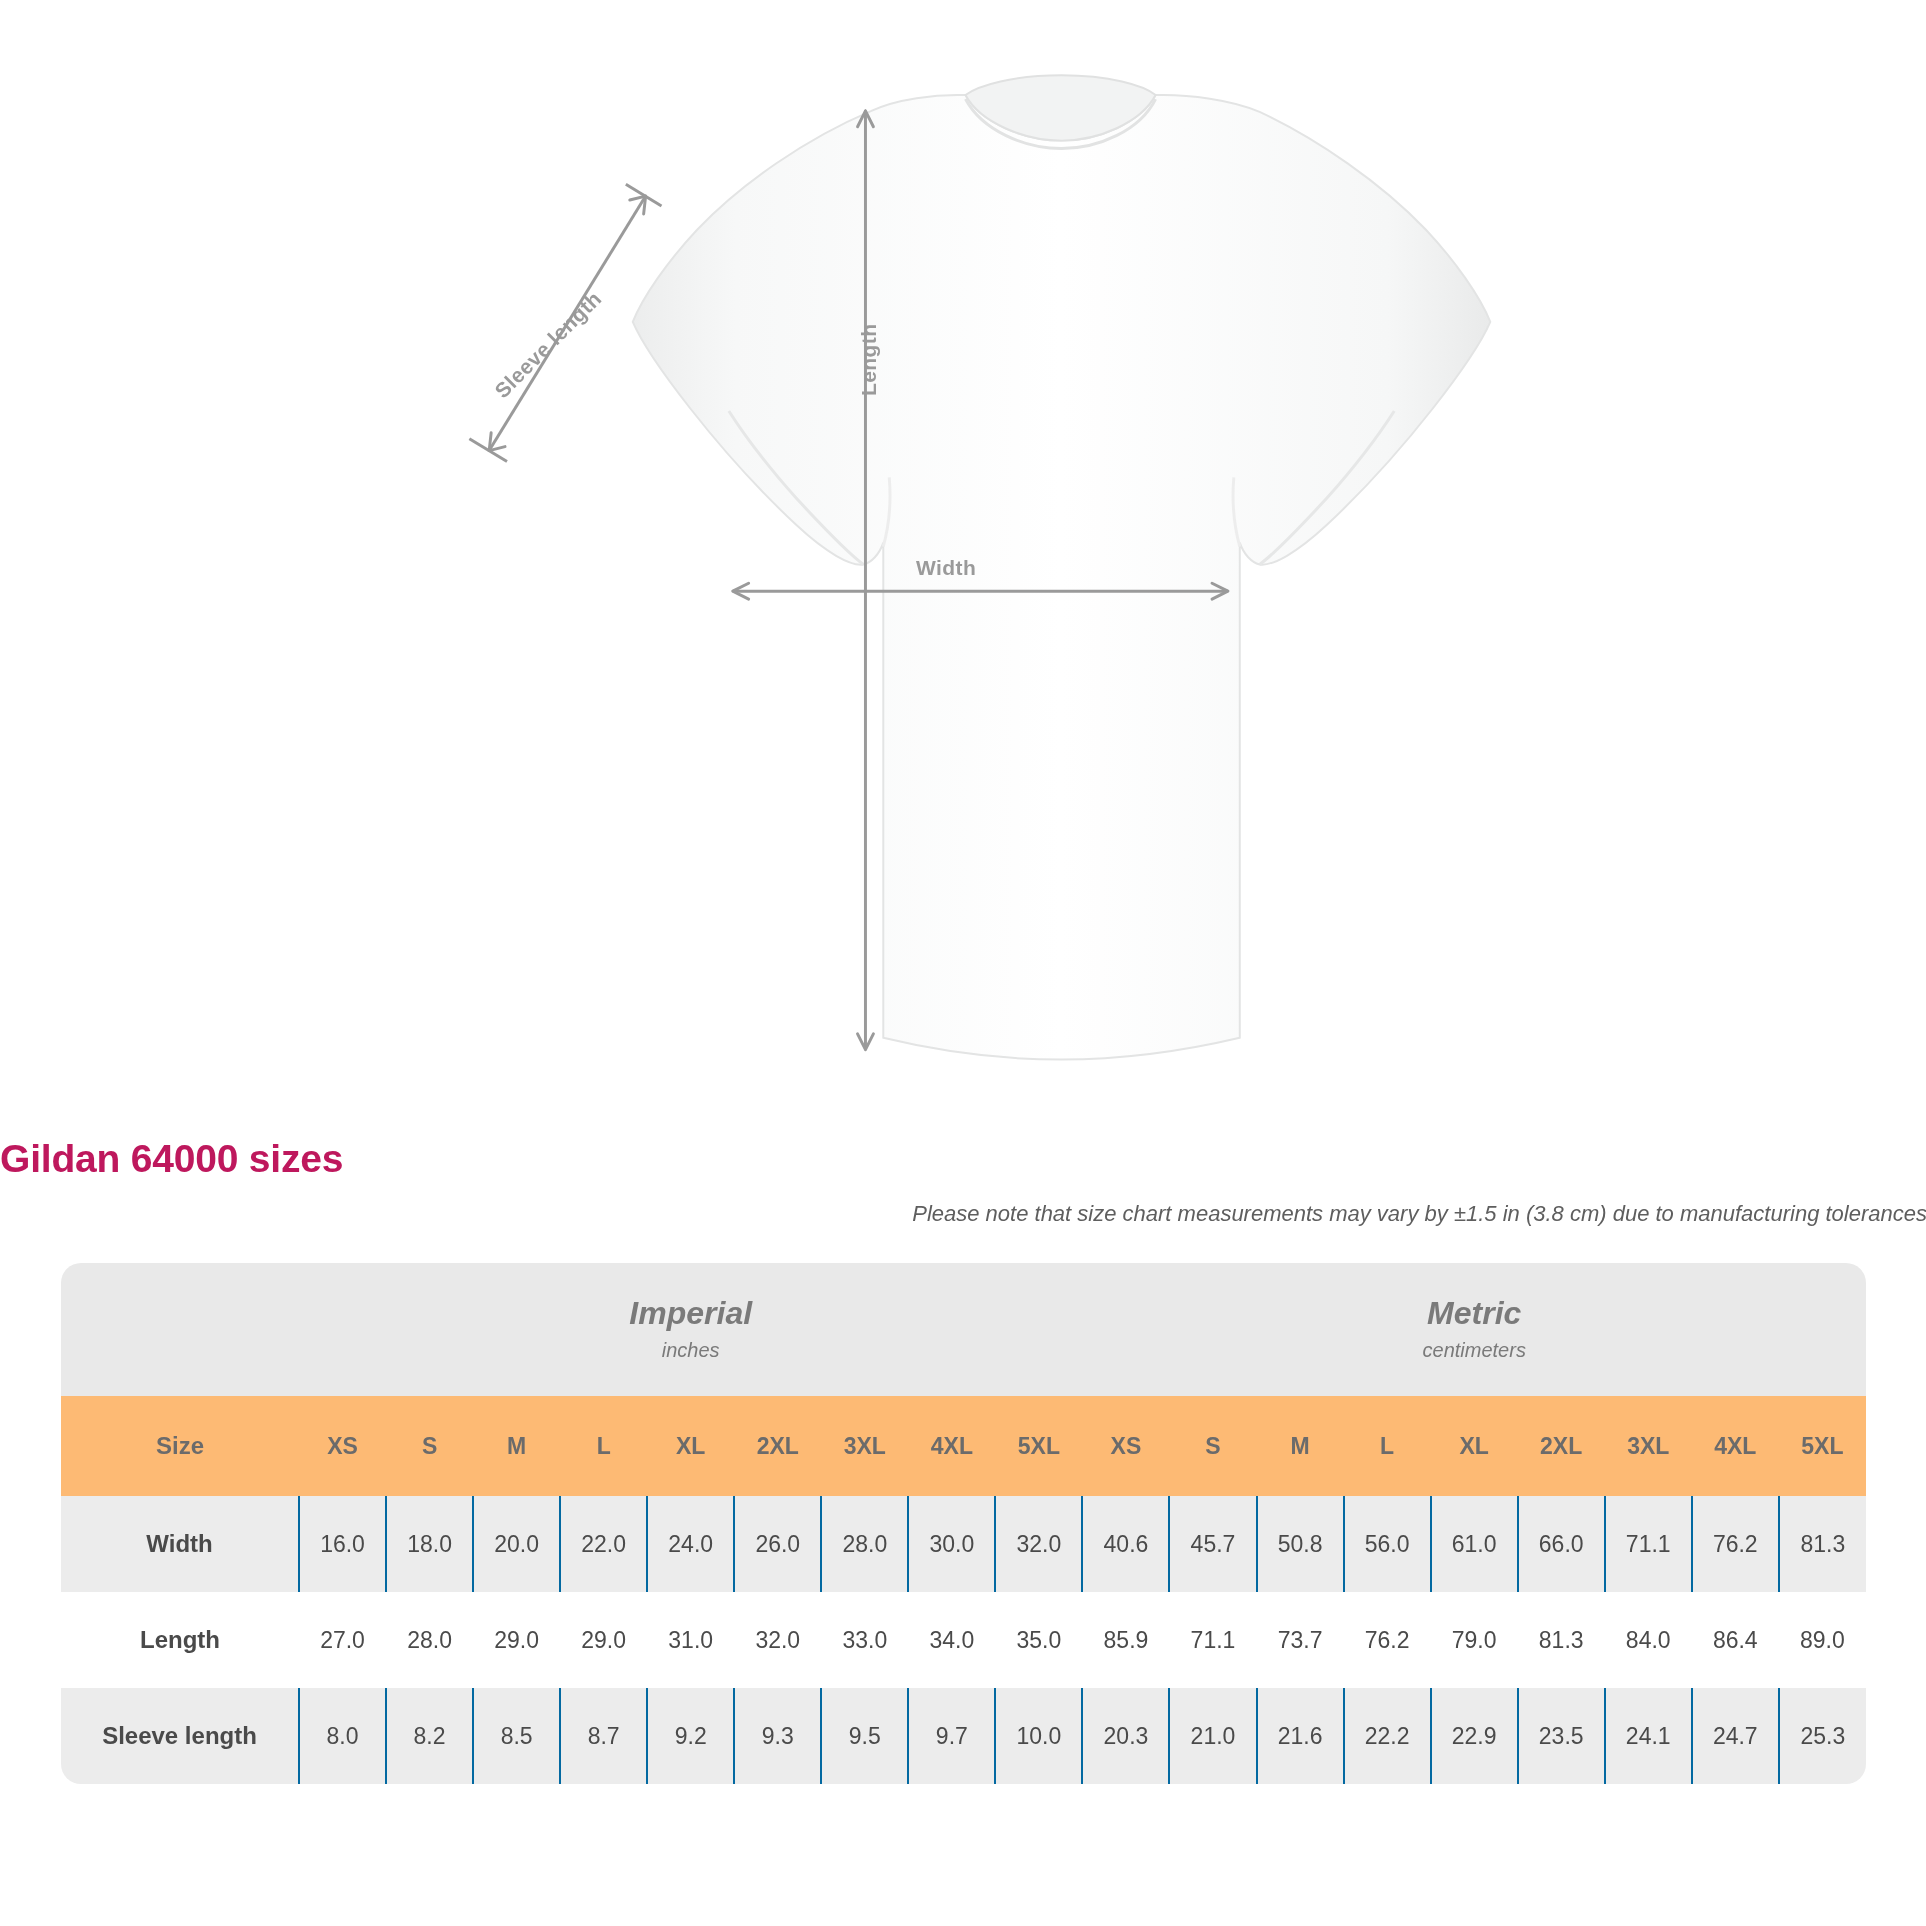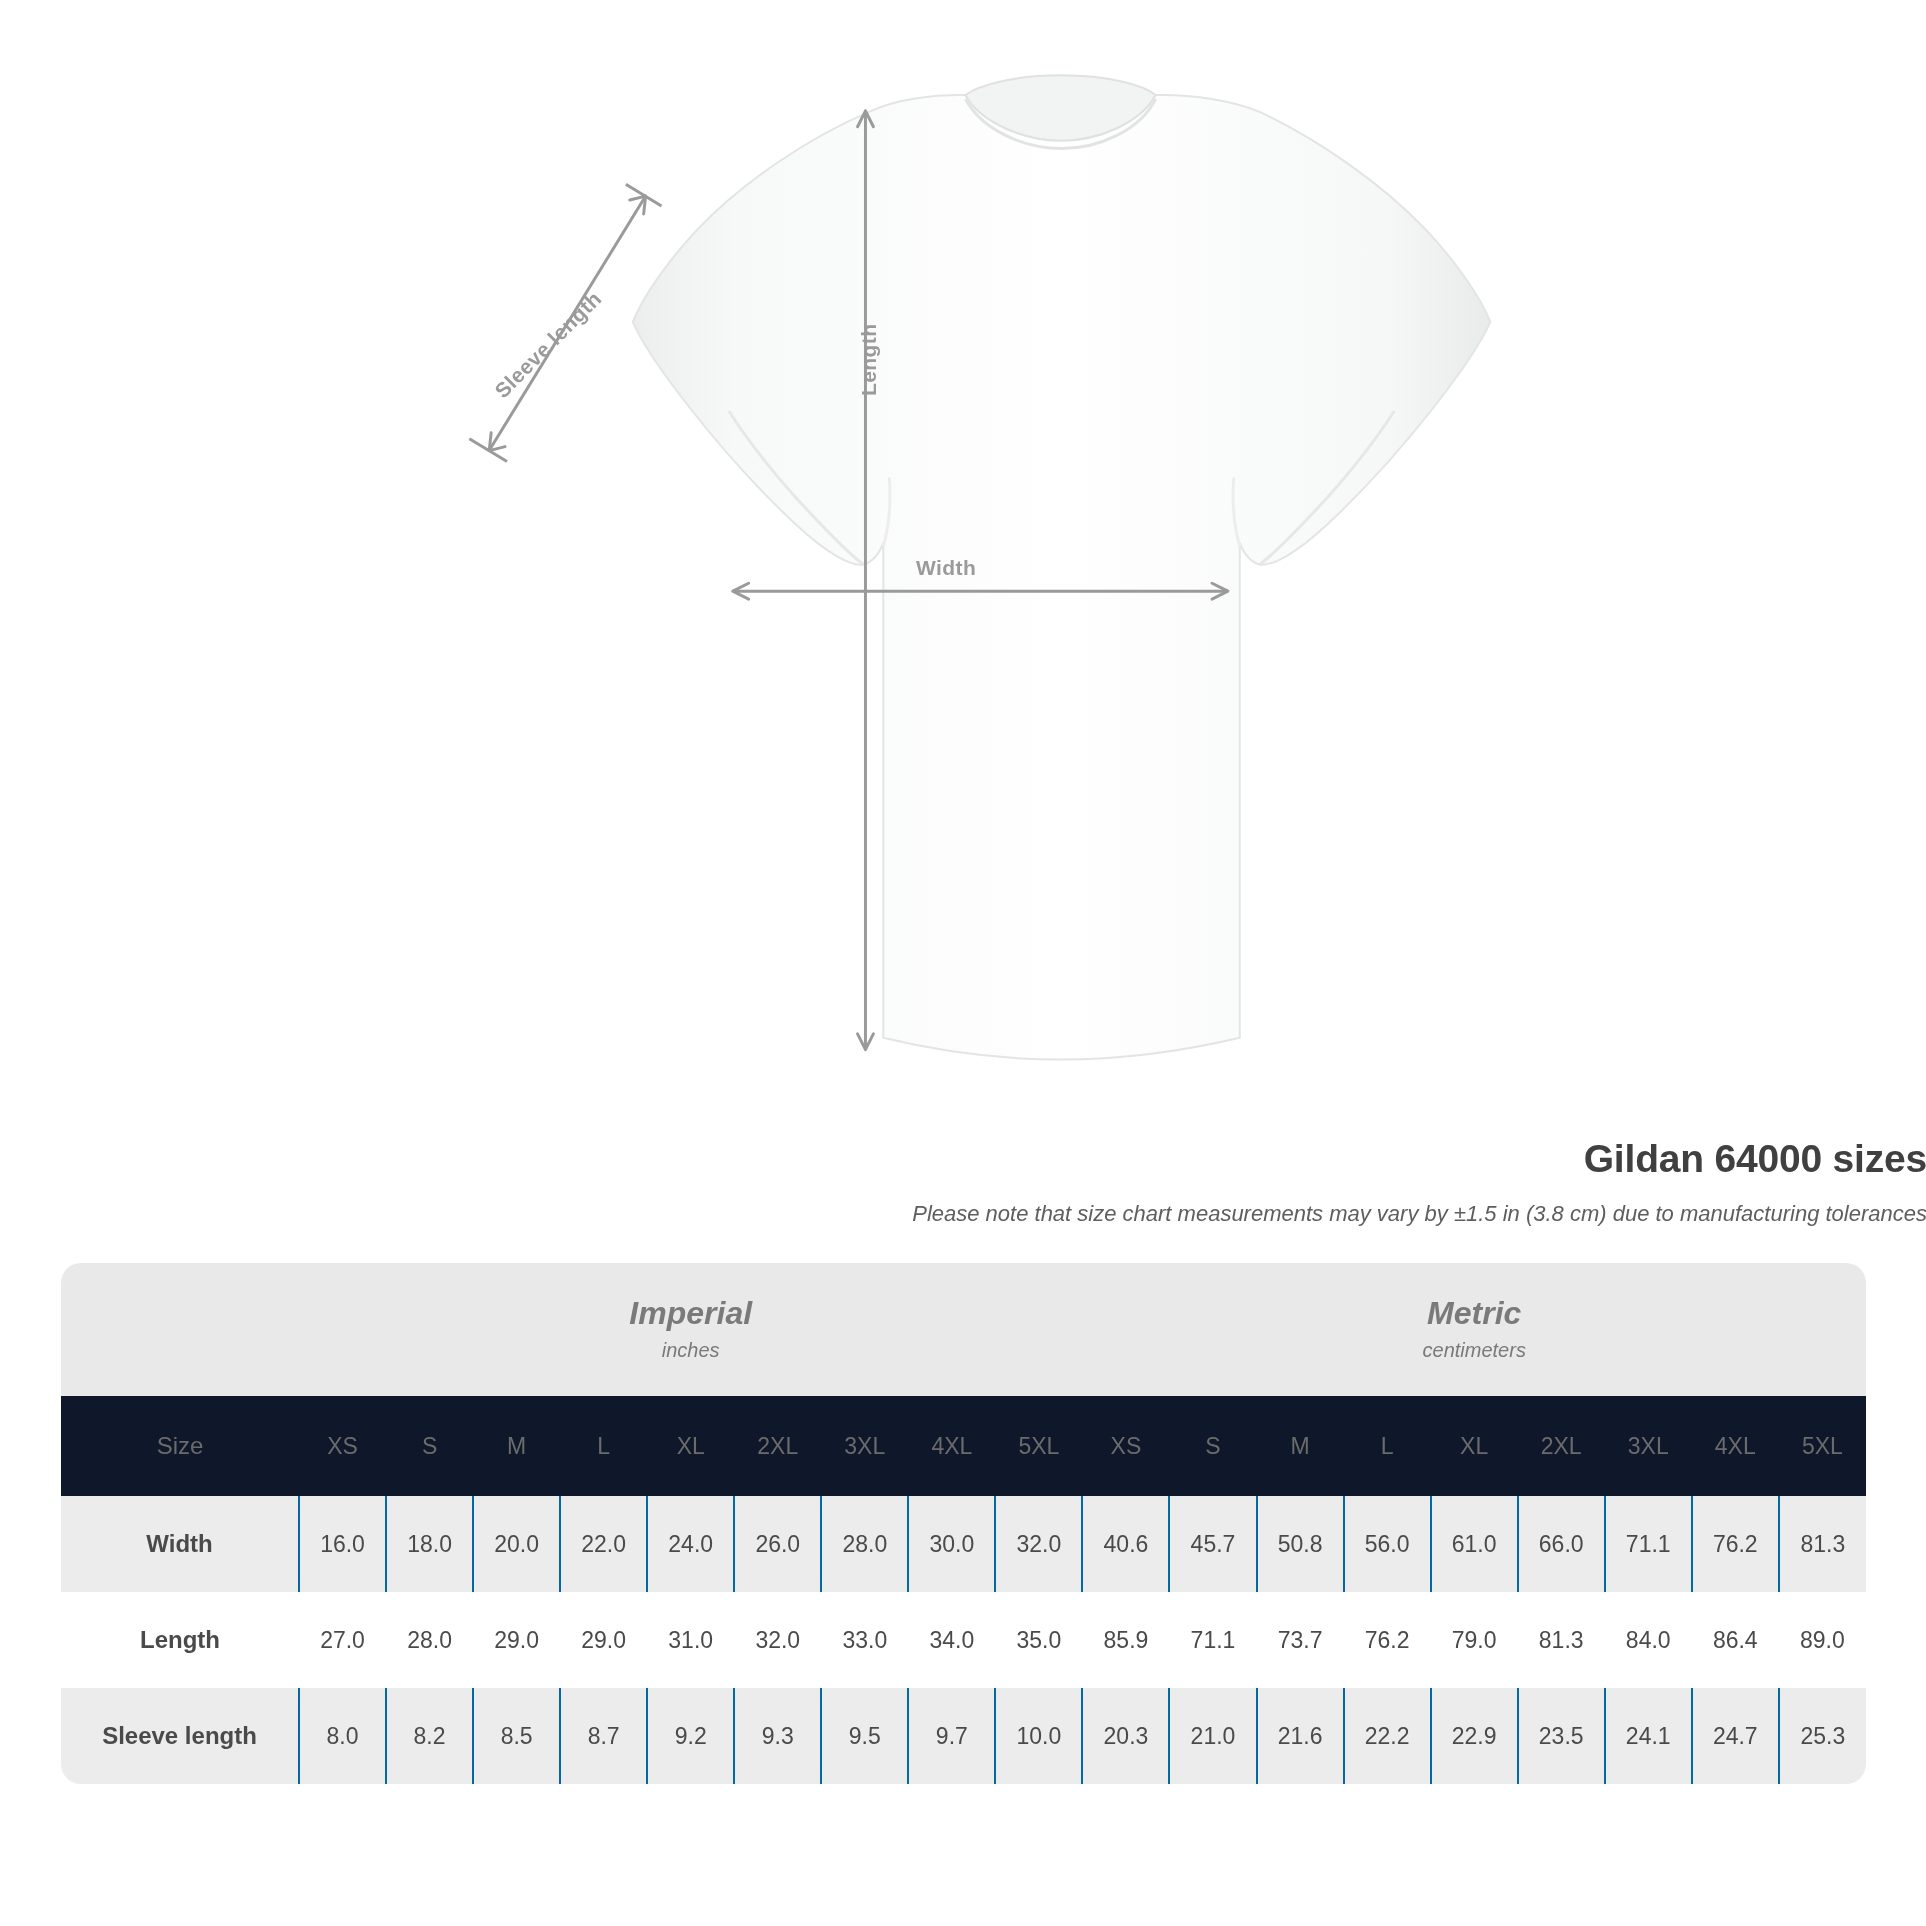--- a/index.html
+++ b/index.html
@@ -51,24 +51,24 @@
   }
   .dim-sleeve {
     left: 490px;
     top: 386px;
     transform: rotate(-45deg);
     transform-origin: left top;
   }
 
   
   .heading {
-    text-align: right;
+    text-align: left;
     font-size: 39px;
     font-weight: bold;
-    color: #404040;
+    color: #be185d;
     margin-top: 18px;
     letter-spacing: -0.2px;
   }
   .subheading {
     text-align: right;
     font-size: 22px;
     font-style: italic;
     color: #5e5e5e;
     margin-top: 20px;
   }
@@ -100,24 +100,24 @@
     color: #7a7a7a;
     line-height: 1.25;
   }
   .unit-sub {
     font-size: 20px;
     font-style: italic;
     color: #7a7a7a;
     margin-top: 6px;
   }
   .hdr-row td {
-    background: #0f172a;
+    background: #fdba74;
     padding: 36px 0;
     font-size: 23px;
-    font-weight: normal;
+    font-weight: bold;
     color: #6b6b6b;
   }
   .hdr-row td.rowlabel {
     font-size: 24px;
   }
   .data-row td {
     padding: 34px 0;
     font-size: 23px;
     color: #4a4a4a;
   }

